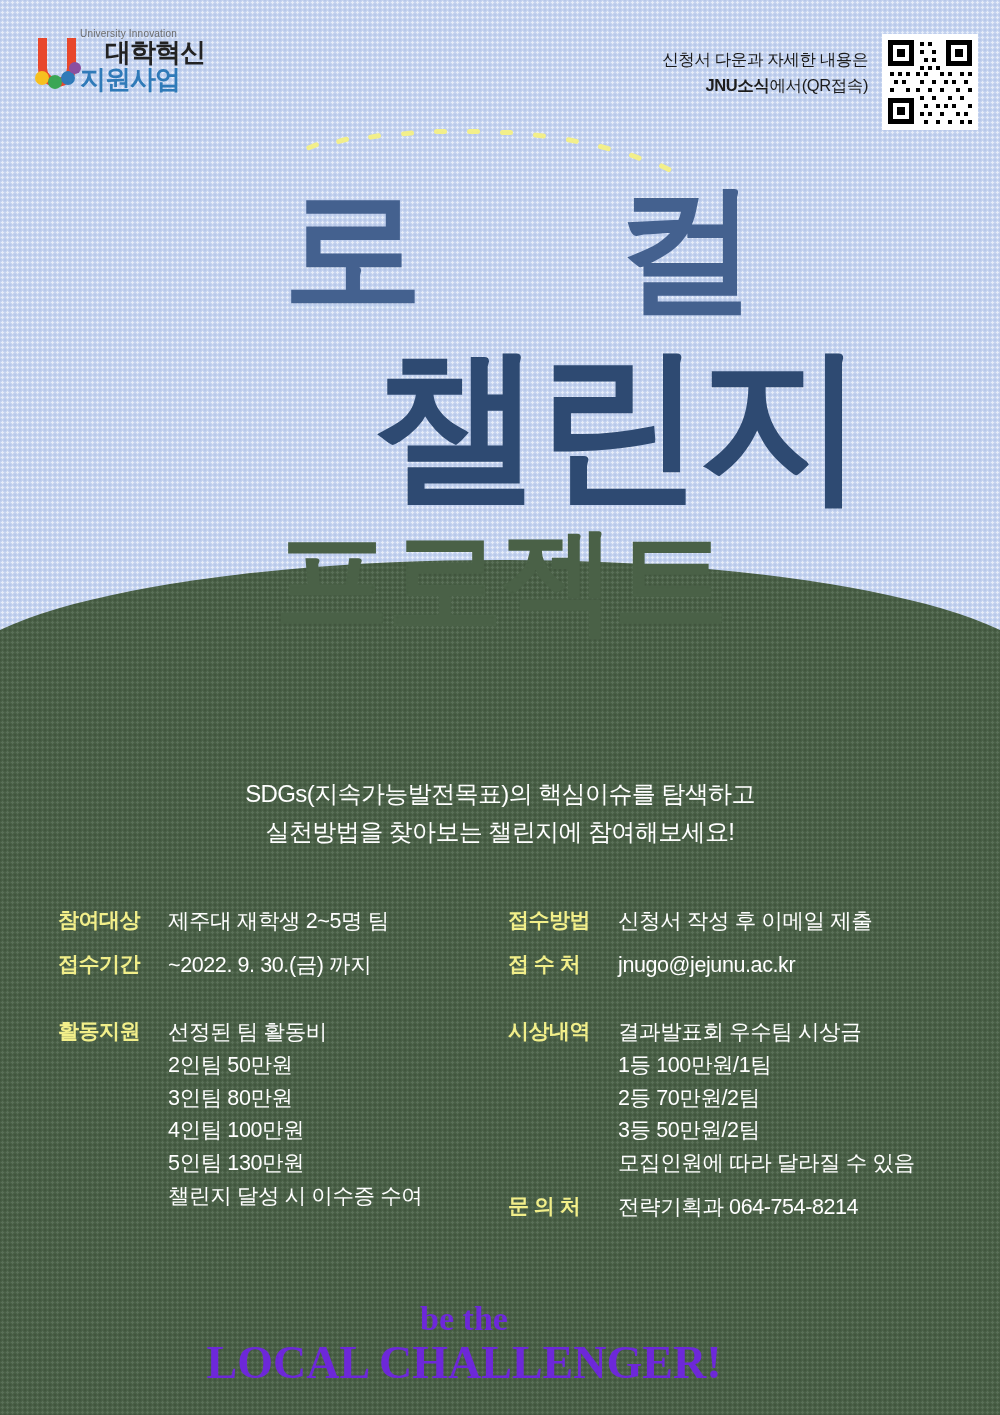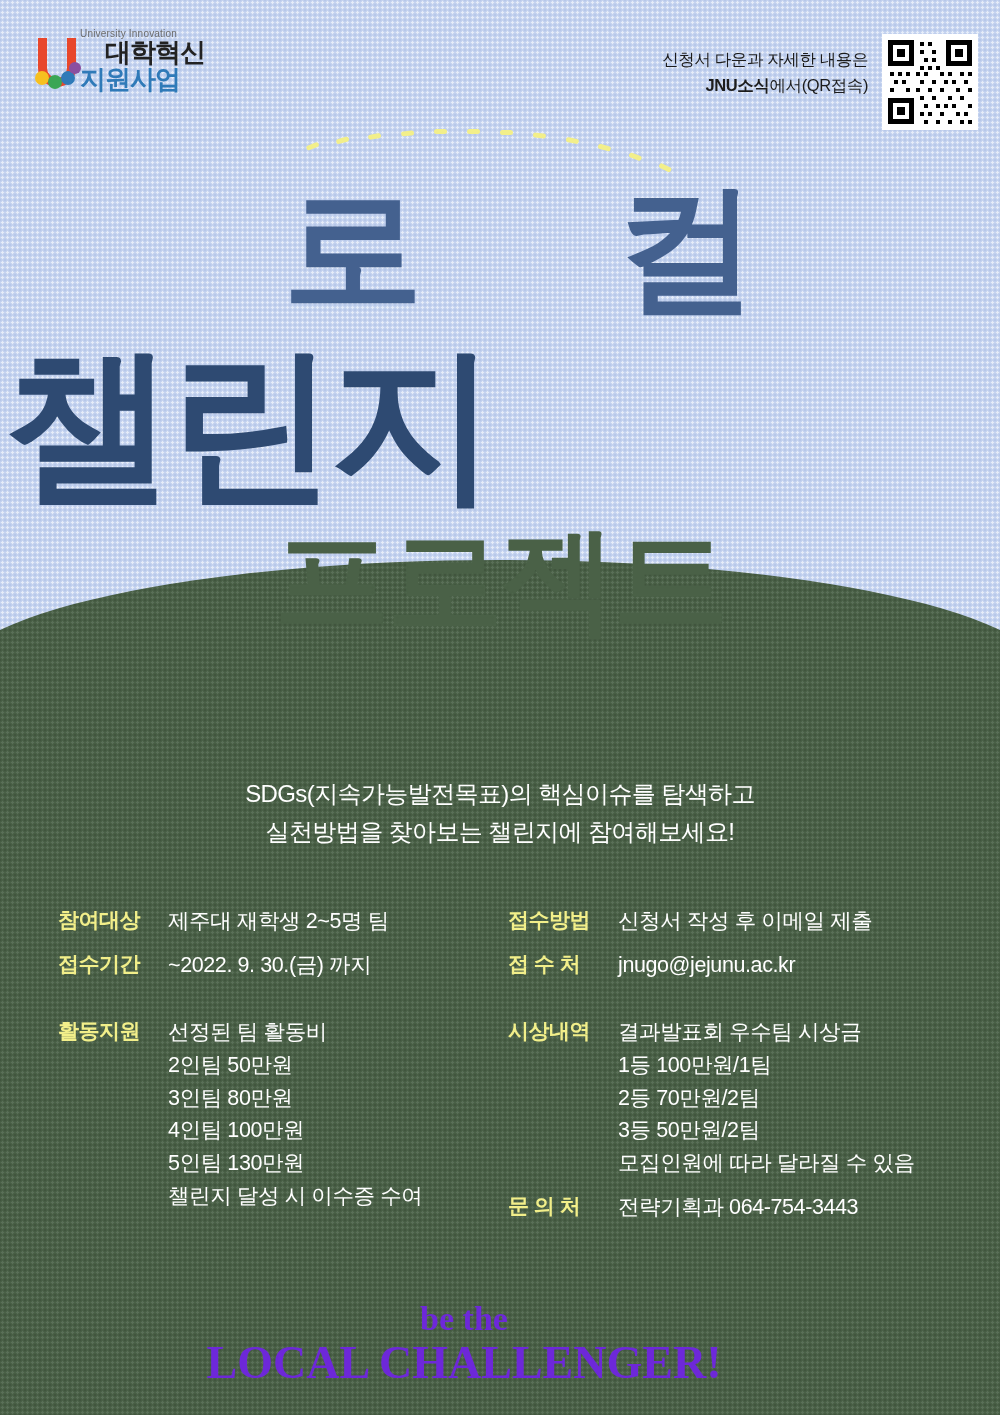--- a/index.html
+++ b/index.html
@@ -118,23 +118,23 @@
     font-size: 140px;
     font-weight: bold;
     color: #44618f;
     letter-spacing: -4px;
     line-height: 1;
   }
   .title-ro  { left: 283px; top: 178px; }
   .title-keol{ left: 617px; top: 178px; }
   .title-challenge {
     position: absolute;
-    left: 6px; top: 340px;
+    left: 12px; top: 340px;
     width: 848px;
-    text-align: left;
+    text-align: right;
     font-size: 168px;
     font-weight: bold;
     color: #2e4a72;
     letter-spacing: -6px;
     line-height: 1;
   }
   .title-project {
     position: absolute;
     left: 0; top: 522px;
     width: 1000px;
@@ -387,21 +387,21 @@
           <span class="sub-line">결과발표회 우수팀 시상금</span>
           <span class="sub-line">1등    100만원/1팀</span>
           <span class="sub-line">2등    70만원/2팀</span>
           <span class="sub-line">3등    50만원/2팀</span>
           <span class="sub-line">모집인원에 따라 달라질 수 있음</span>
         </div>
       </div>
 
       <div class="row">
         <div class="lbl w-right">문 의 처</div>
-        <div class="val">전략기획과 064-754-3443</div>
+        <div class="val">전략기획과 064-754-8214</div>
       </div>
 
     </div>
   </div>
 
   <div class="footer">
     <div class="footer-1">be the</div>
     <div class="footer-2">LOCAL CHALLENGER!</div>
   </div>
 

